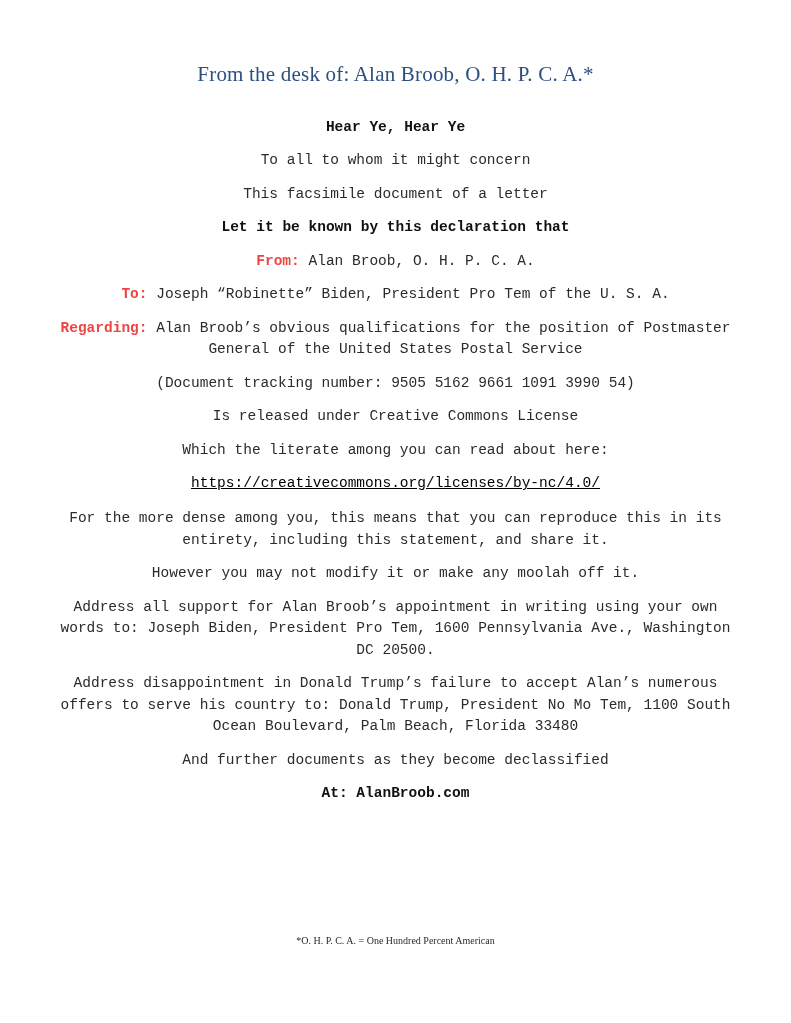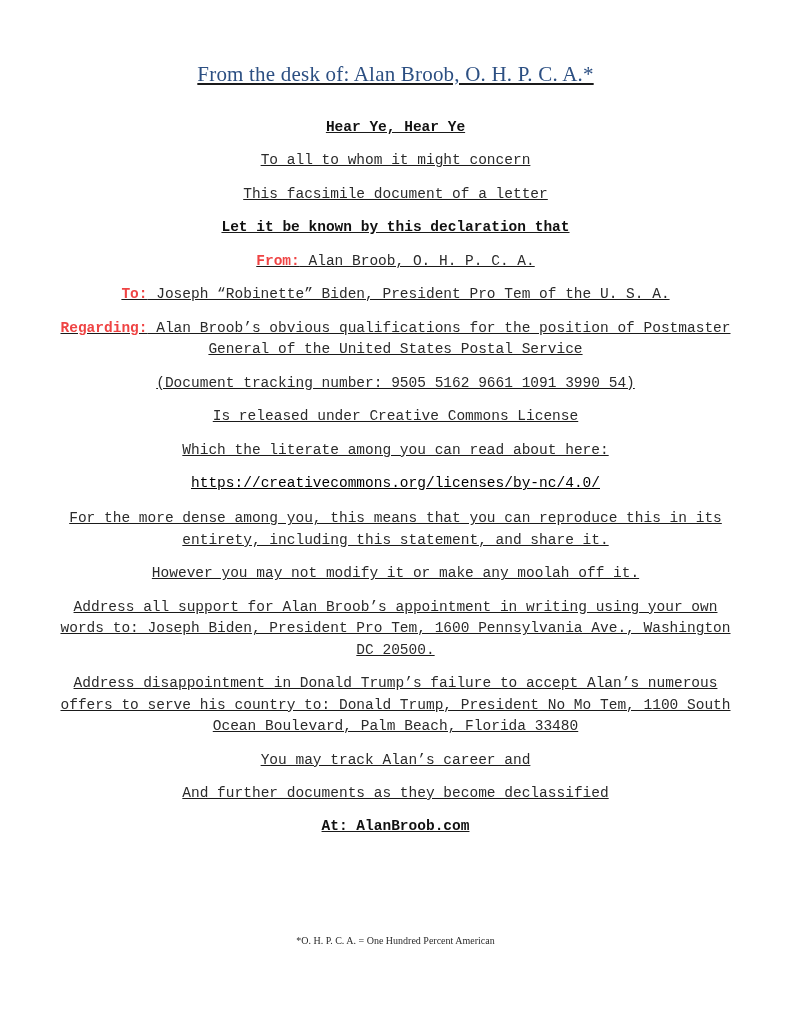--- a/index.html
+++ b/index.html
@@ -13,21 +13,20 @@
     font-family: "Liberation Serif", serif;
     color: #1a1a1a;
     overflow: hidden;
   }
   .page {
     position: relative;
     width: 791px;
     height: 743px;
     box-sizing: border-box;
     padding: 0 40px;
-    text-decoration: underline;
   }
   .doc-title {
     text-align: center;
     font-family: "Liberation Serif", serif;
     font-size: 21px;
     color: #2c4f82;
     margin: 0;
     padding-top: 62px;
     font-weight: normal;
     letter-spacing: 0.2px;
@@ -106,21 +105,20 @@
     <p class="line link-line"><a class="link" href="#">https://creativecommons.org/licenses/by-nc/4.0/</a></p>
 
     <p class="line wide">For the more dense among you, this means that you can reproduce this in its entirety, including this statement, and share it.</p>
 
     <p class="line">However you may not modify it or make any moolah off it.</p>
 
     <p class="line wide">Address all support for Alan Broob’s appointment in writing using your own words to: Joseph Biden, President Pro Tem, 1600 Pennsylvania Ave., Washington DC 20500.</p>
 
     <p class="line wide">Address disappointment in Donald Trump’s failure to accept Alan’s numerous offers to serve his country to: Donald Trump, President No Mo Tem, 1100 South Ocean Boulevard, Palm Beach, Florida 33480</p>
 
-    <p class="line">You may track Alan’s career and</p>
 
     <p class="line">And further documents as they become declassified</p>
 
     <p class="line bold">At: AlanBroob.com</p>
 
   </div>
 
   <div class="footnote">*O. H. P. C. A. = One Hundred Percent American</div>
 
 </div>

